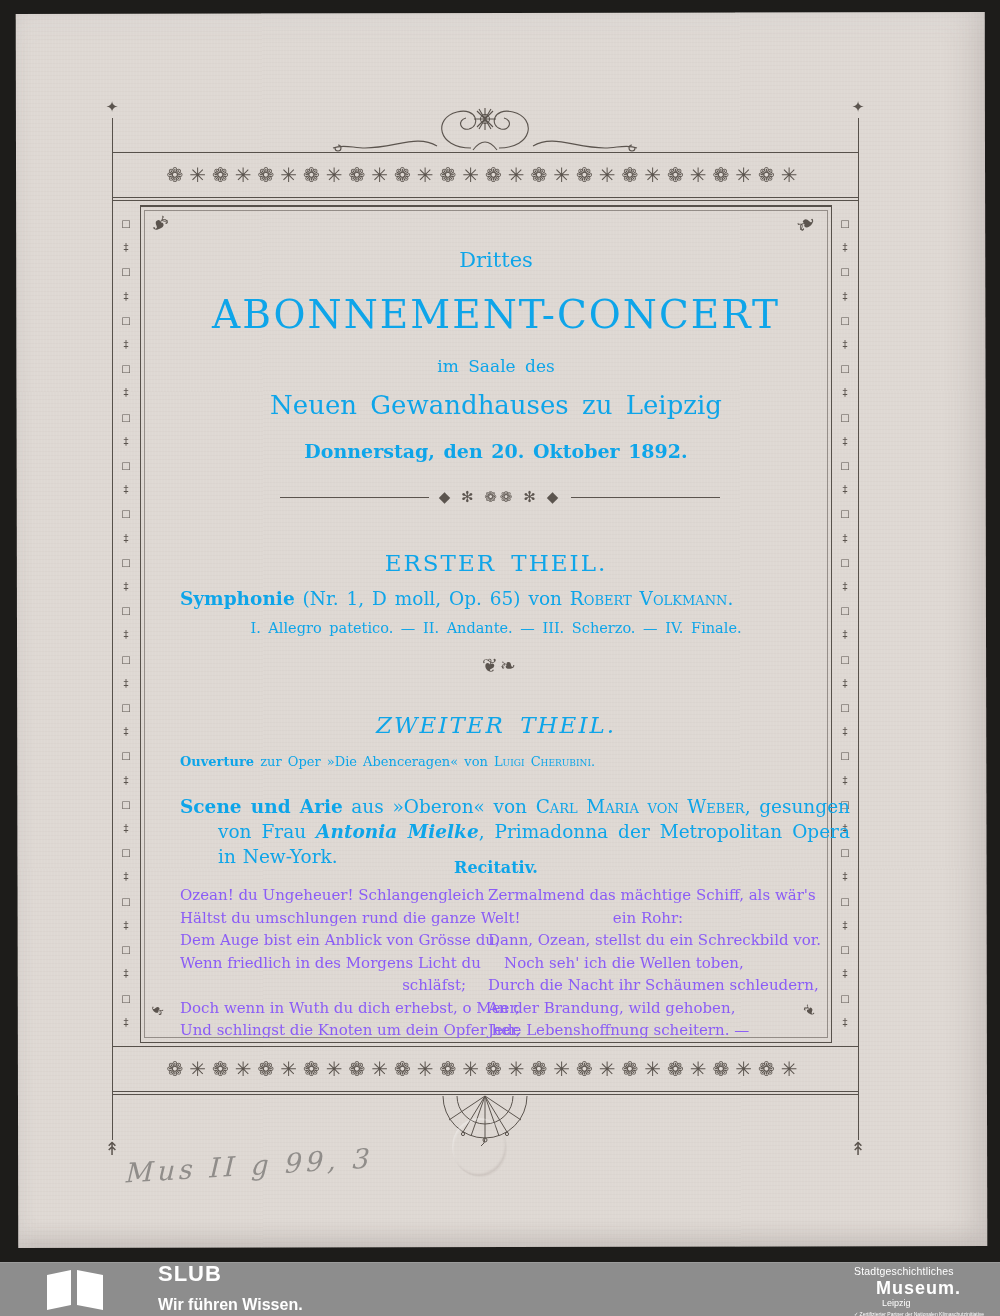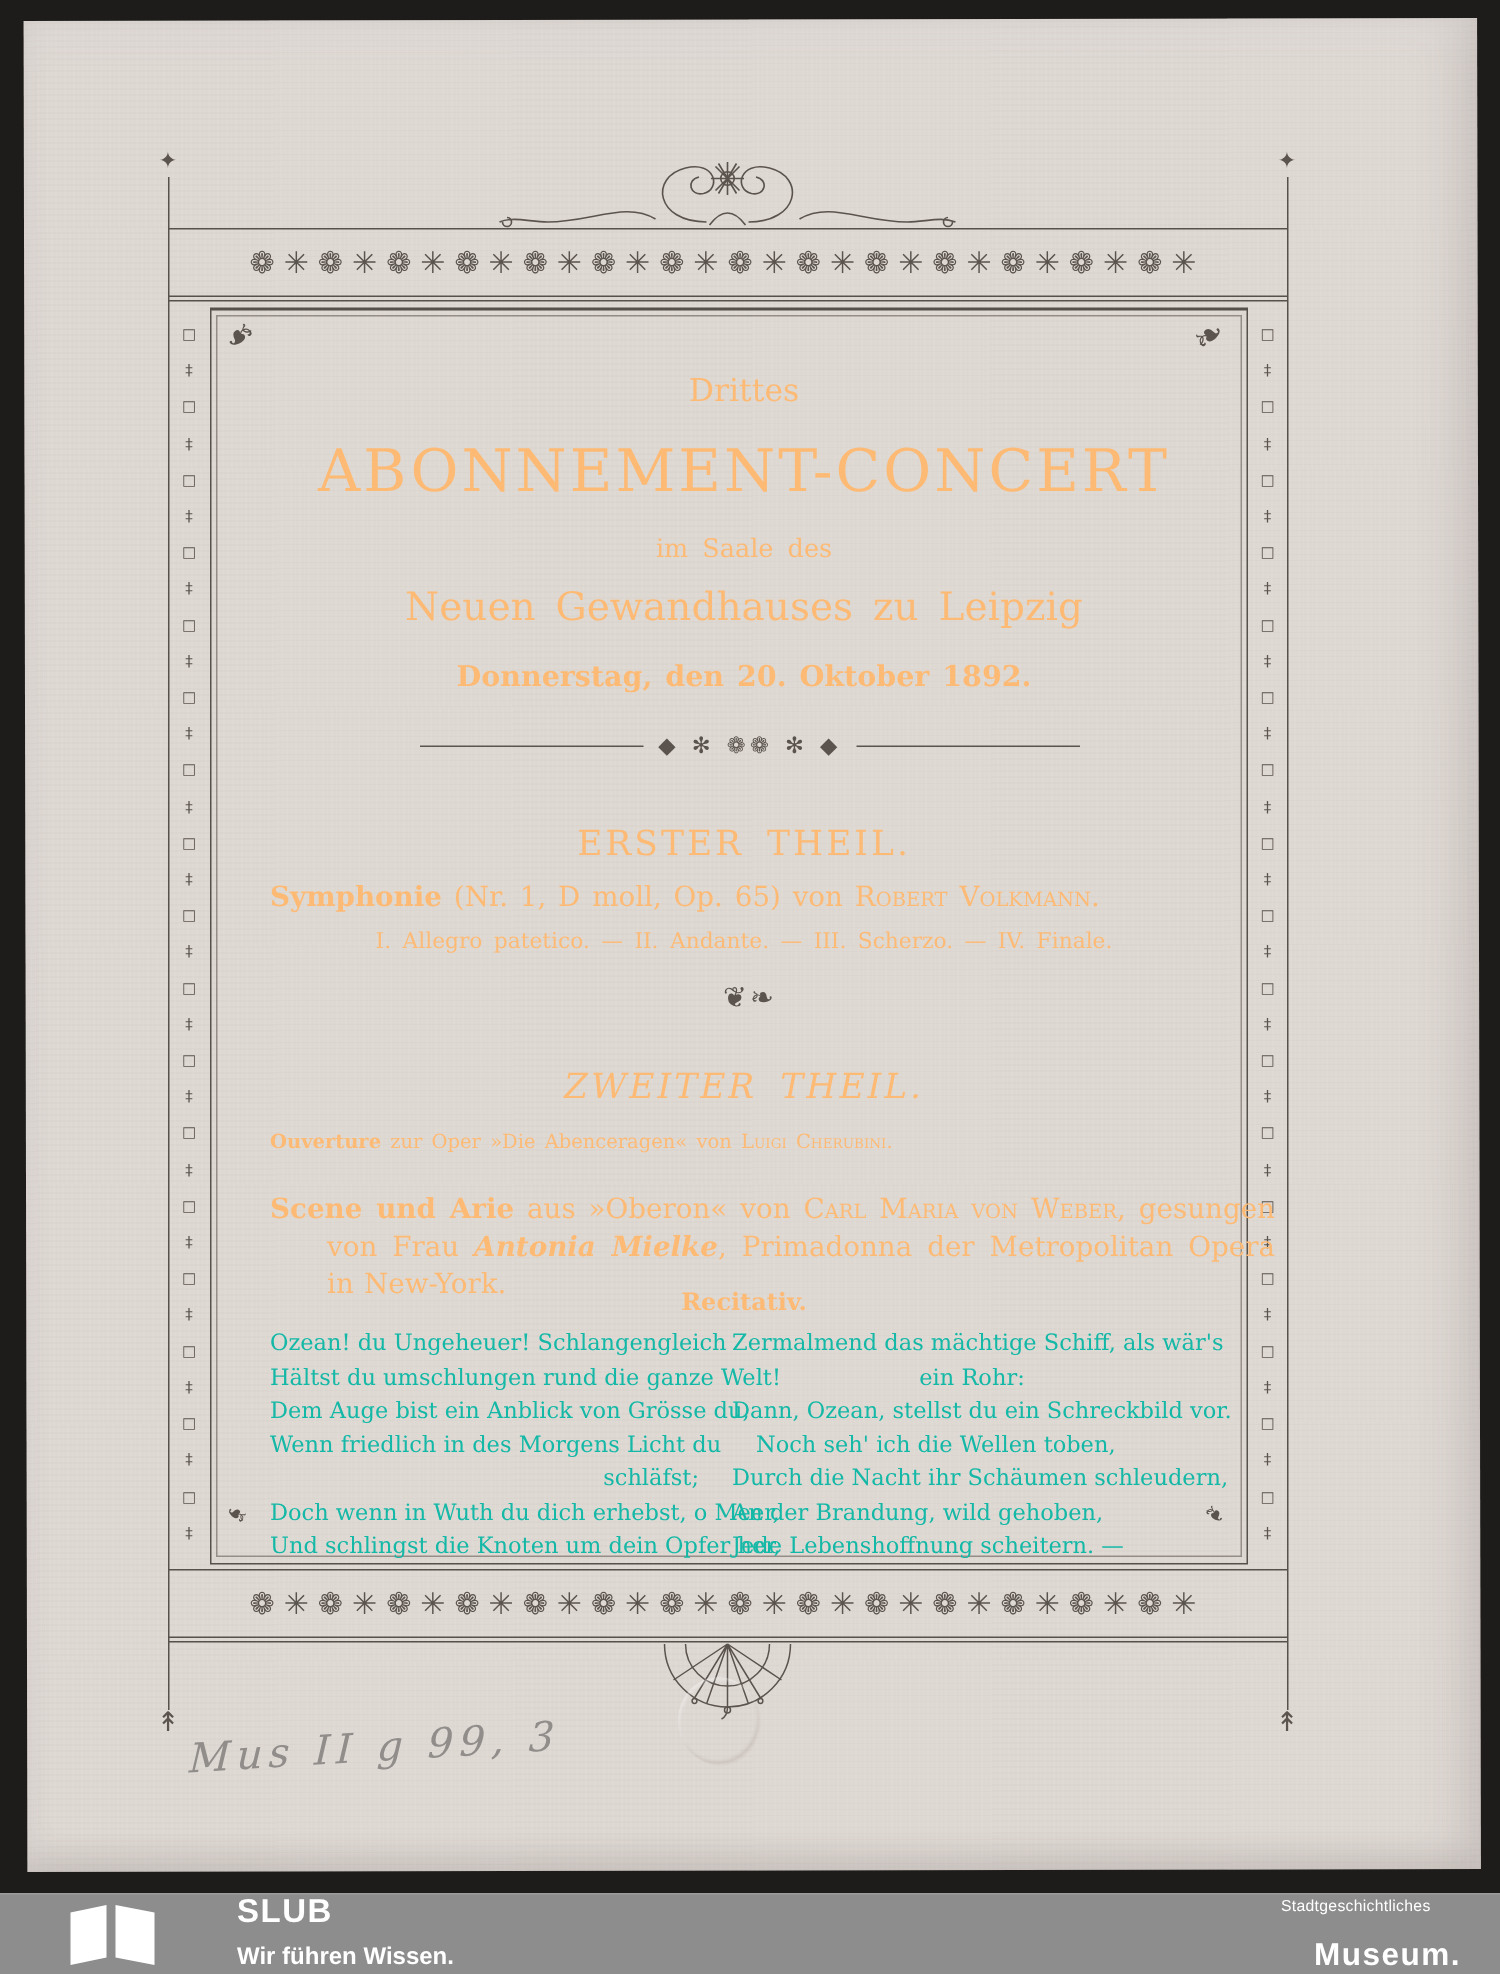--- a/index.html
+++ b/index.html
@@ -25,21 +25,21 @@
   .inner-frame{position:absolute;left:140px;top:205px;width:690px;height:835px;
                border:1px solid #57514b;border-top-width:2px;}
   .inner-frame2{position:absolute;left:144px;top:210px;width:682px;height:826px;
                border:1px solid rgba(87,81,75,.55);}
   .chain{position:absolute;top:212px;width:18px;height:824px;overflow:hidden;text-align:center;
          font-size:10px;line-height:24.2px;white-space:pre-line;}
   .corner{position:absolute;font-size:24px;line-height:1;}
   .crest{position:absolute;left:325px;top:98px;width:320px;height:56px;}
   .fan{position:absolute;left:425px;top:1092px;width:120px;height:56px;}
   
-  .doc{position:absolute;left:180px;width:632px;color:#fdba74;}
+  .doc{position:absolute;left:180px;width:632px;color:#0ea5e9;}
   .center{text-align:center;}
   .t-series{top:248px;font-size:21px;}
   .t-title{top:292px;font-size:39px;letter-spacing:2px;white-space:nowrap;}
   .t-venue1{top:356px;font-size:17px;word-spacing:4px;}
   .t-venue2{top:390px;font-size:26px;word-spacing:5px;}
   .t-date{top:440px;font-size:19px;font-weight:bold;word-spacing:2px;}
   .divider{position:absolute;left:280px;top:488px;width:440px;display:flex;align-items:center;color:#5b544e;}
   .divider .ln{flex:1;border-top:1px solid #5b544e;}
   .divider .mid{padding:0 10px;font-size:15px;letter-spacing:3px;font-family:"DejaVu Sans",sans-serif;}
   .h-part{font-size:23px;letter-spacing:2px;word-spacing:6px;}
@@ -49,21 +49,21 @@
   .movements{top:620px;font-size:14.5px;word-spacing:3px;}
   .sprig{position:absolute;left:0;top:654px;width:1000px;text-align:center;font-size:19px;
          letter-spacing:2px;color:#5b544e;font-family:"DejaVu Sans",sans-serif;}
   .itemline{top:754px;font-size:13px;word-spacing:2px;}
   .para2{top:794px;font-size:18.5px;line-height:25px;text-align:justify;
          padding-left:38px;text-indent:-38px;word-spacing:1px;}
   .b{font-weight:bold;}
   .sc{font-variant:small-caps;}
   .it{font-style:italic;}
   .recit-h{top:858px;font-size:16px;font-weight:bold;}
-  .col{position:absolute;top:884px;font-size:15px;line-height:22.5px;color:#14b8a6;}
+  .col{position:absolute;top:884px;font-size:15px;line-height:22.5px;color:#8b5cf6;}
   .col div{white-space:nowrap;}
   .col-left{left:180px;width:300px;}
   .col-right{left:488px;width:320px;}
   .line-right{text-align:right;padding-right:14px;}
   .line-center{text-align:center;}
   .line-indent{padding-left:16px;}
   
   .shelfmark{position:absolute;left:126px;top:1150px;font-size:27px;font-style:italic;
              color:#908d8a;letter-spacing:4px;transform:rotate(-3.5deg) skewX(-6deg);
              font-family:"DejaVu Serif",serif;}
@@ -71,21 +71,21 @@
          box-shadow: inset 1px 2px 2px rgba(255,255,255,.55), inset -1px -2px 2px rgba(120,105,98,.25),
                      1px 1px 1px rgba(120,105,98,.12);opacity:.6;}
   
   .footer{position:absolute;left:0;top:1262px;width:1000px;height:54px;background:#8d8d8d;
           border-top:1px solid #9c9c9c;font-family:"Liberation Sans","DejaVu Sans",sans-serif;color:#fff;}
   .slub-icon{position:absolute;left:45px;top:6px;width:60px;height:42px;}
   .slub-name{position:absolute;left:158px;top:-2px;font-size:22px;font-weight:bold;letter-spacing:1px;}
   .slub-tag{position:absolute;left:158px;top:33px;font-size:16px;font-weight:bold;}
   .museum{position:absolute;right:14px;top:3px;width:132px;line-height:1;}
   .mus1{font-size:10.5px;letter-spacing:.2px;}
-  .mus2{font-size:21px;font-weight:bold;margin-left:22px;margin-top:16px;letter-spacing:1px;}
+  .mus2{font-size:18px;font-weight:bold;margin-left:22px;margin-top:2px;letter-spacing:1px;}
   .mus3{font-size:9px;margin-left:28px;margin-top:2px;}
   .mus4{font-size:5px;margin-top:4px;white-space:nowrap;}
 </style>
 </head>
 <body>
 
 <div id="page">
 
   <div class="paper"></div>
 

